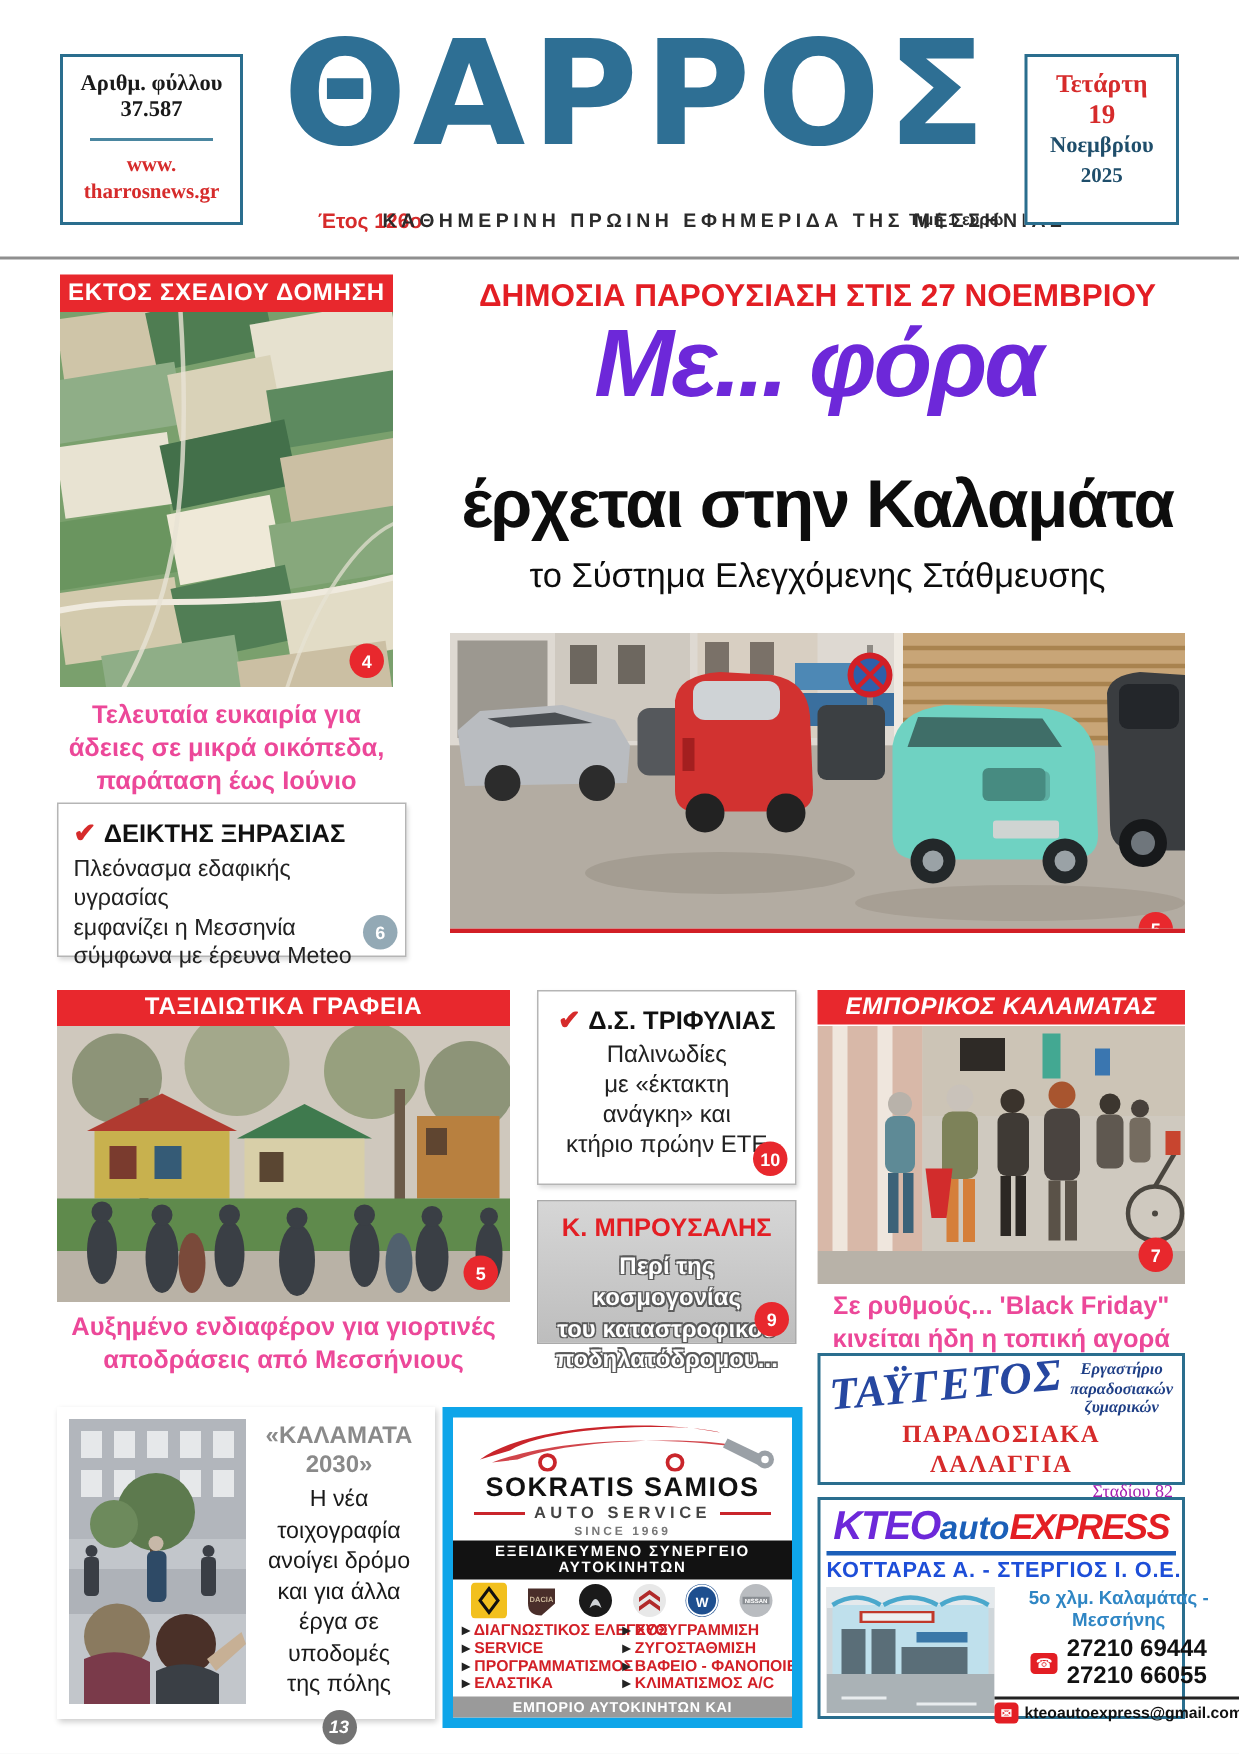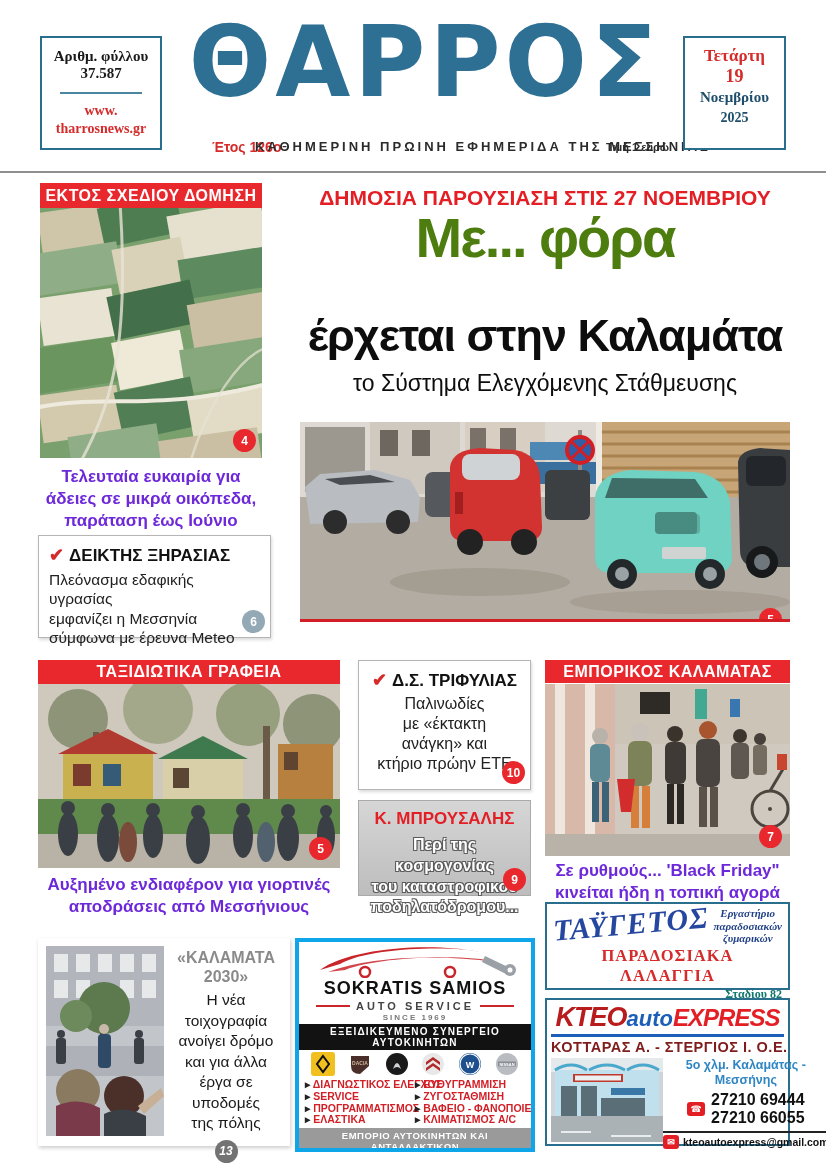--- a/index.html
+++ b/index.html
@@ -18,24 +18,24 @@
   .subtitle { color:#2b2b2b; font-weight:bold; font-size:13px; letter-spacing:3px; }
   .price { color:#2b2b2b; font-weight:bold; font-size:11px; }
   .date-day { font-size:17px; font-weight:bold; color:#d62b2b; margin-top:8px; }
   .date-num { font-size:18px; font-weight:bold; color:#d62b2b; }
   .date-month { font-size:15px; font-weight:bold; color:#1f4e6b; margin-top:2px; }
   .date-year { font-size:14px; font-weight:bold; color:#1f4e6b; margin-top:4px; }
   .header-rule { left:0; top:171px; width:826px; height:2px; background:#8f8f8f; }
 
   .banner { background:#e8282d; color:#ffffff; font-weight:bold; font-size:16px; display:flex; align-items:center; justify-content:center; letter-spacing:.5px; }
   .kicker { color:#e31e24; font-weight:bold; font-size:21px; text-align:center; }
-  .h1 { font-weight:800; font-size:56px; color:#4d7c0f; text-align:center; letter-spacing:-2px; line-height:1; }
+  .h1 { font-weight:800; font-size:64px; color:#6d28d9; text-align:center; letter-spacing:-2px; line-height:1;font-style:italic; }
   .h2 { font-weight:800; font-size:45px; color:#0d0d0d; text-align:center; letter-spacing:-1px; }
   .h3 { font-weight:400; font-size:23px; color:#0d0d0d; text-align:center; }
-  .caption { font-weight:bold; font-size:17px; color:#6d28d9; text-align:center; line-height:1.3; }
+  .caption { font-weight:bold; font-size:17px; color:#ec4899; text-align:center; line-height:1.3; }
 
   .photo { overflow:hidden; background:#ddd; }
   .photo svg { display:block; }
   .badge { position:absolute; width:23px; height:23px; border-radius:50%; color:#fff; font-size:12px; font-weight:bold; display:flex; align-items:center; justify-content:center; }
   .badge.red { background:#e8282d; }
   .badge.grayblue { background:#93a9b5; }
   .badge.blue { background:#737373;font-style:italic; }
 
   .newsbox { border:1px solid #b5b5b5; background:#fff; box-shadow:1px 2px 3px rgba(0,0,0,.15); }
   .newsbox-title { font-weight:bold; font-size:17px; color:#111; }
@@ -46,53 +46,53 @@
   .brous-title { color:#e31e24; font-weight:bold; font-size:17px; margin-top:8px; }
   .brous-body { font-weight:bold; font-size:16px; color:#fff; line-height:1.3; margin-top:6px;
     text-shadow:1px 1px 0 #5a5a5a, -1px 1px 0 #5a5a5a, 1px -1px 0 #5a5a5a, -1px -1px 0 #5a5a5a; }
 
   
   .tay { border:2px solid #2a6e8e; background:#fff; font-family:"Liberation Serif", serif; padding:3px 6px; }
   .tay-name { color:#2647a0; font-weight:bold; font-style:italic; font-size:30px; transform:rotate(-5deg); display:inline-block; letter-spacing:1px; }
   .tay-lab { color:#1f3f86; font-weight:bold; font-style:italic; font-size:11px; line-height:1.15; text-align:center; }
   .tay-prod { color:#d62b2b; font-weight:bold; font-size:16.5px; text-align:center; letter-spacing:1px; margin-top:1px; }
   .tay-owner { color:#2647a0; font-weight:bold; font-size:12.5px; font-family:"Liberation Sans", sans-serif; line-height:1.2; }
-  .tay-addr { color:#0f766e; font-weight:bold; font-size:12px; text-align:right; }
+  .tay-addr { color:#a21caf; font-weight:normal; font-size:12px; text-align:right; }
   .tay-phone { color:#1f3f86; font-weight:bold; font-size:11.5px; text-align:right; }
 
   
   .kal { background:#fff; box-shadow:1px 2px 4px rgba(0,0,0,.2); display:flex; padding:8px; }
   .kal-text { flex:1; text-align:center; padding-left:6px; }
   .kal-title { color:#8a8a8a; font-weight:bold; font-size:16px; line-height:1.2; margin-top:2px; }
   .kal-body { color:#1a1a1a; font-size:15.5px; line-height:1.32; margin-top:4px; }
   .kal-badge { position:static; margin:6px auto 0; }
 
   
-  .samios { border:4px solid #0ea5e9; background:#fff; display:flex; flex-direction:column; overflow:hidden; }
+  .samios { border:7px solid #0ea5e9; background:#fff; display:flex; flex-direction:column; overflow:hidden; }
   .sam-name { text-align:center; font-weight:800; font-size:18px; letter-spacing:1px; color:#111; }
   .sam-autoservice { display:flex; align-items:center; justify-content:center; gap:6px; margin-top:1px; }
   .sam-autoservice .line { width:34px; height:2px; background:#c9252b; }
   .sam-autoservice .txt { font-weight:bold; font-size:11px; letter-spacing:3px; color:#444; }
   .sam-since { text-align:center; font-size:8px; letter-spacing:2px; color:#777; font-weight:bold; margin-top:1px; }
   .sam-blackbar { background:#121212; color:#fff; font-weight:bold; font-size:10px; letter-spacing:1.2px; text-align:center; padding:2px 0; margin-top:2px; }
   .sam-logos { display:flex; justify-content:space-around; align-items:center; padding:2px 6px; }
   .sam-services { display:flex; padding:1px 6px 0; }
   .sam-col { width:50%; }
   .sam-item { color:#d21f26; font-weight:bold; font-size:10.5px; line-height:1.12; white-space:nowrap; }
   .sam-item::before { content:"▸ "; color:#222; }
   .sam-graybar { background:#9a9a9a; color:#fff; font-weight:bold; font-size:9.5px; letter-spacing:.5px; text-align:center; padding:1.5px 0; margin-top:2px; }
   .sam-footer { background:#6e2b24; color:#fff; text-align:center; flex:1; padding-top:1px; }
 
   
   .kteo { border:2px solid #2a6e8e; background:#fff; padding:2px 4px; }
   .kteo-title { text-align:center; font-style:italic; font-weight:800; white-space:nowrap; border-bottom:3px solid #1b5fb8; padding-bottom:1px; }
-  .kteo-kteo { color:#b91c1c; font-size:27px; letter-spacing:-1px; }
+  .kteo-kteo { color:#6d28d9; font-size:27px; letter-spacing:-1px; }
   .kteo-auto { color:#1b5fb8; font-size:22px; }
   .kteo-express { color:#e31e24; font-size:24px; letter-spacing:-1px; }
-  .kteo-owners { text-align:center; color:#7f1d1d; font-weight:800; font-size:14.5px; letter-spacing:.5px; margin-top:2px; white-space:nowrap; }
+  .kteo-owners { text-align:center; color:#1d4ed8; font-weight:800; font-size:14.5px; letter-spacing:.5px; margin-top:2px; white-space:nowrap; }
   .kteo-body { display:flex; margin-top:3px; }
   .kteo-right { flex:1; text-align:center; }
   .kteo-loc { color:#2f86c4; font-weight:bold; font-size:12.5px; line-height:1.2; }
   .kteo-phone-row { display:flex; align-items:center; justify-content:center; gap:6px; margin-top:3px; }
   .kteo-phones { font-weight:800; font-size:16px; color:#111; line-height:1.15; text-align:left; }
   .kteo-ico { width:18px; height:14px; background:#e31e24; border-radius:3px; color:#fff; font-size:9px; display:flex; align-items:center; justify-content:center; }
   .kteo-email { display:flex; align-items:center; justify-content:center; gap:4px; border-top:2px solid #222; margin-top:3px; padding-top:2px; font-weight:bold; font-size:10.5px; color:#111; }
 </style>
 </head>
 <body>
@@ -310,21 +310,21 @@
     <div class="brous-title">Κ. ΜΠΡΟΥΣΑΛΗΣ</div>
     <div class="brous-body">
       <div>Περί της</div>
       <div>κοσμογονίας</div>
       <div>του καταστροφικού</div>
       <div>ποδηλατόδρομου...</div>
     </div>
     <div class="badge red" style="right:4px; bottom:4px;">9</div>
   </div>
 
-  <div class="abs banner" style="left:545px; top:660px; width:245px; height:23px;">ΕΜΠΟΡΙΚΟΣ ΚΑΛΑΜΑΤΑΣ</div>
+  <div class="abs banner" style="left:545px; top:660px; width:245px; height:23px;font-style:italic;">ΕΜΠΟΡΙΚΟΣ ΚΑΛΑΜΑΤΑΣ</div>
 
   <div class="abs photo" style="left:545px; top:684px; width:245px; height:172px;">
     <svg width="245" height="172" viewBox="0 0 245 172">
       <rect width="245" height="172" fill="#d8d2c8"></rect>
       <rect x="0" y="0" width="70" height="172" fill="#d8b8a8"></rect>
       <rect x="10" y="0" width="10" height="150" fill="#efe6dd"></rect>
       <rect x="40" y="0" width="10" height="150" fill="#efe6dd"></rect>
       <rect x="70" y="0" width="175" height="60" fill="#ccc4b6"></rect>
       <rect x="95" y="8" width="30" height="22" fill="#2e2a26"></rect>
       <rect x="150" y="5" width="12" height="30" fill="#43a892"></rect>

